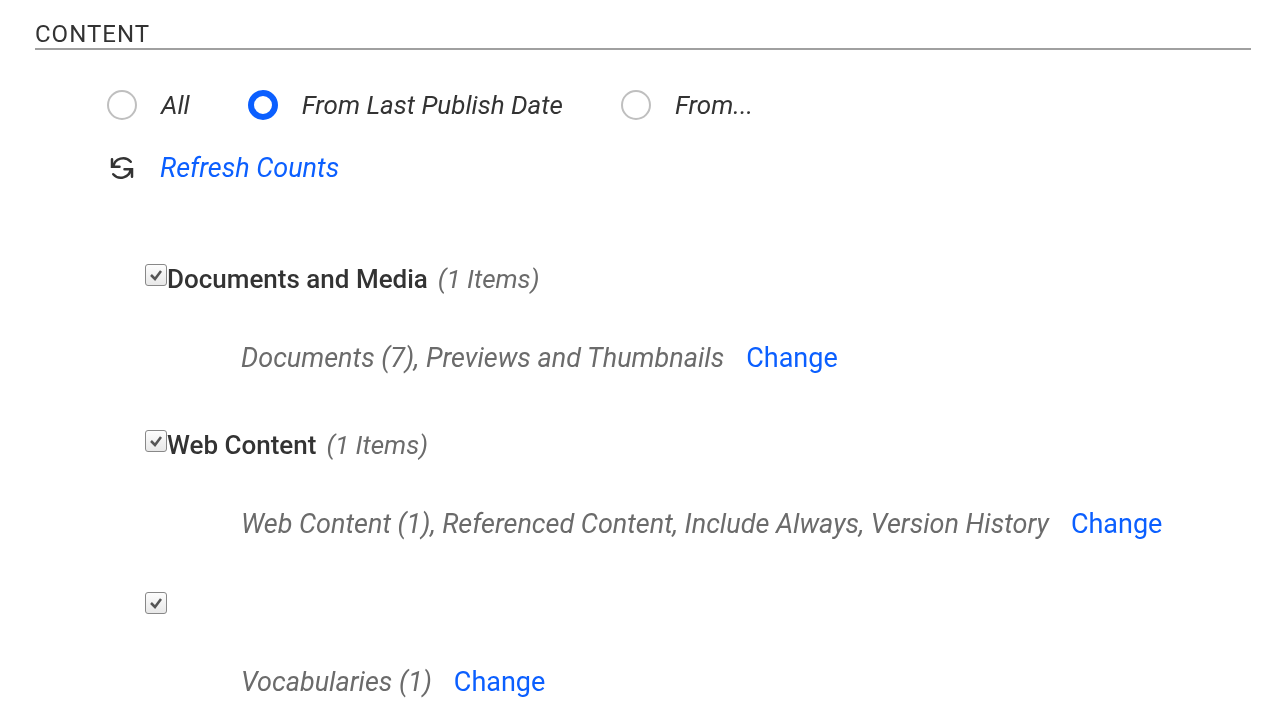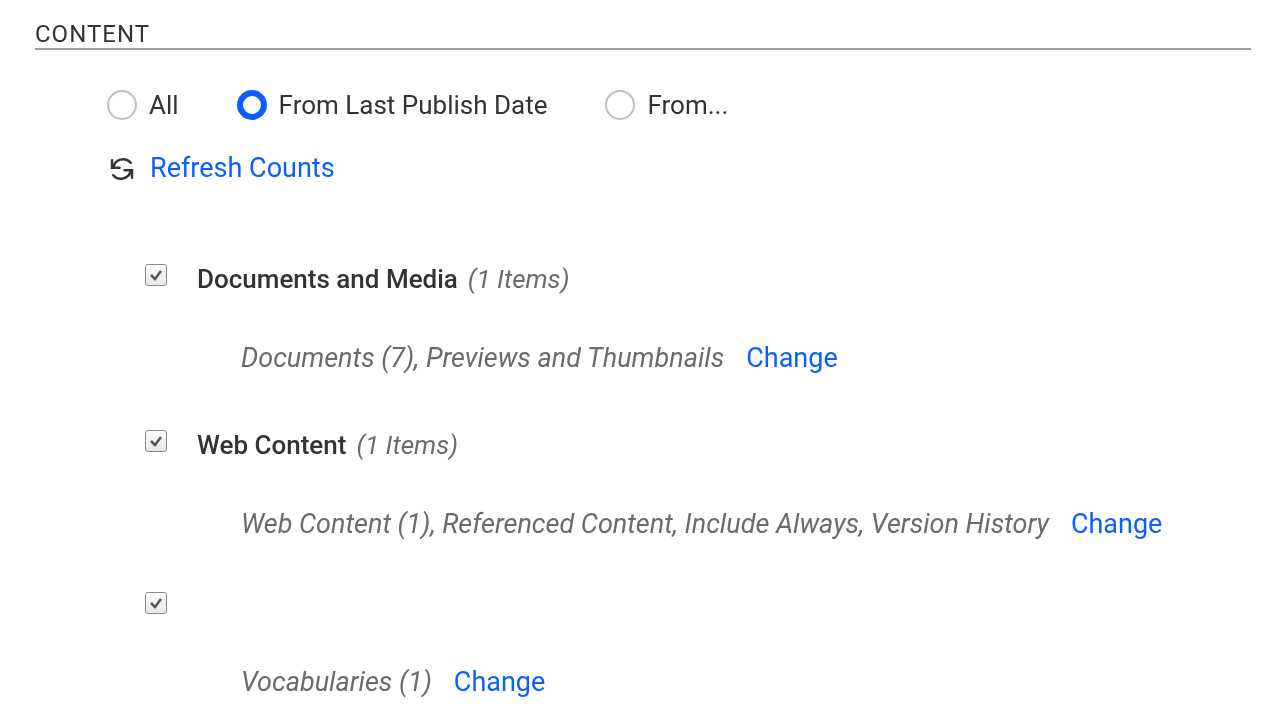--- a/index.html
+++ b/index.html
@@ -29,22 +29,23 @@
     .radio-row {
       display: flex;
       align-items: center;
       gap: 58px;
       padding-left: 72px;
       margin-bottom: 32px;
     }
     .radio-option {
       display: flex;
       align-items: center;
-      gap: 12px;
-      cursor: pointer;
+      gap: 24px;
+      cursor: pointer;
+      font-style: italic;
     }
     .radio-circle {
       width: 30px;
       height: 30px;
       border-radius: 50%;
       border: 2px solid #bfbfbf;
       display: inline-flex;
       align-items: center;
       justify-content: center;
       flex-shrink: 0;
@@ -71,45 +72,45 @@
       height: 24px;
       border-radius: 50%;
       background: #393a3d;
       color: #fff;
       font-size: 15px;
       font-weight: bold;
       margin-left: 8px;
     }
     .refresh-row {
       display: flex;
-      align-items: flex-end;
-      gap: 13px;
+      align-items: center;
+      gap: 23px;
       padding-left: 72px;
       margin-bottom: 80px;
+      font-style: italic;
     }
     .refresh-icon {
       width: 30px;
       height: 30px;
       color: #333;
     }
     .refresh-link {
       font-size: 27px;
       color: #0b5fff;
       cursor: pointer;
     }
     .content-items {
       padding-left: 110px;
     }
     .content-item {
       margin-bottom: 56px;
     }
     .content-header {
       display: flex;
       align-items: center;
-      gap: 30px;
     }
     .checkbox {
       width: 22px;
       height: 22px;
       border: 1px solid #888;
       border-radius: 3px;
       background: linear-gradient(to bottom, #fdfdfd, #e8e8e8);
       display: inline-flex;
       align-items: center;
       justify-content: center;

